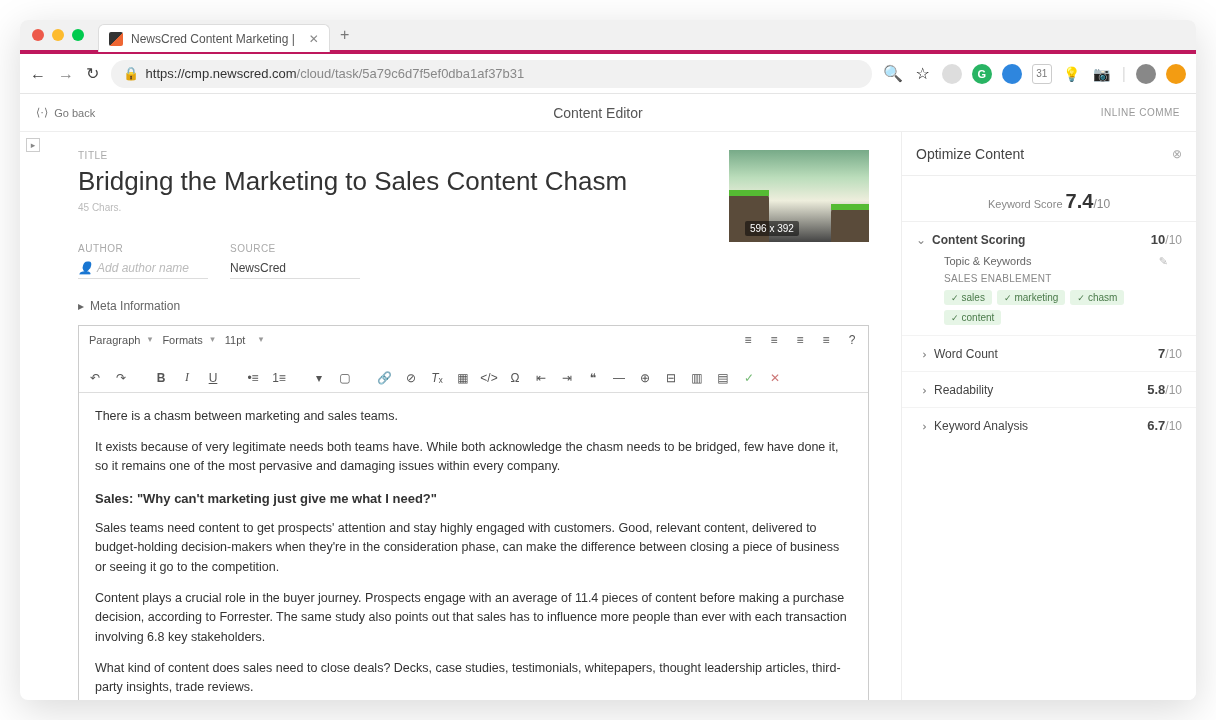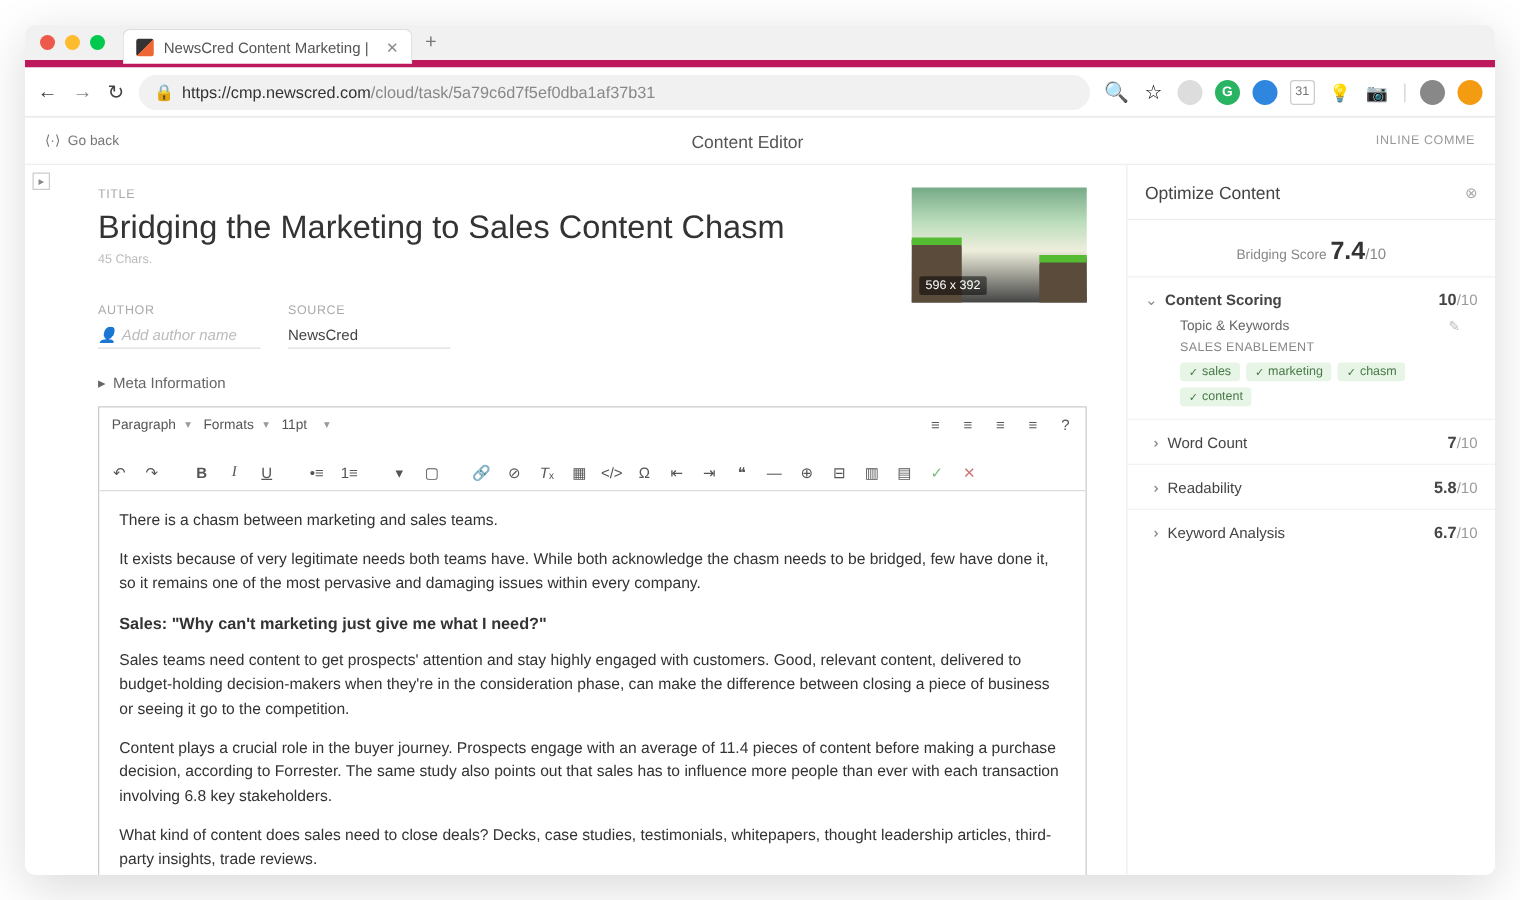--- a/index.html
+++ b/index.html
@@ -1,18 +1,18 @@
 <!DOCTYPE html>
 <html><head>
 <meta charset="utf-8">
 <style>
 *{box-sizing:border-box;margin:0;padding:0;font-family:Helvetica,Arial,sans-serif}
 body{background:#fff;display:flex;align-items:flex-start;justify-content:center;padding:20px}
 .window{width:1176px;height:680px;background:#fff;border-radius:8px;box-shadow:0 10px 40px rgba(0,0,0,0.15);display:flex;flex-direction:column;overflow:hidden;position:relative}
-.titlebar{height:34px;background:#f1f1f1;display:flex;align-items:center;padding:0 12px;border-bottom:6px solid #be185d}
+.titlebar{height:34px;background:#f1f1f1;display:flex;align-items:center;padding:0 12px;border-bottom:4px solid #be185d}
 .traffic{display:flex;gap:8px;margin-right:14px}
 .dot{width:12px;height:12px;border-radius:50%}
 .dot.red{background:#ed594a}.dot.yellow{background:#fdbb2d}.dot.green{background:#00ca4e}
 .tab{height:28px;background:#fff;border-radius:6px 6px 0 0;display:flex;align-items:center;padding:0 10px;font-size:12px;color:#555;gap:8px;border:1px solid #ddd;border-bottom:none;position:relative;top:3px}
 .tab .favicon{width:14px;height:14px;background:linear-gradient(135deg,#333 50%,#e63 50%);border-radius:2px}
 .tab .closex{color:#888;font-size:12px;margin-left:6px}
 .newtab{margin-left:10px;color:#777;font-size:16px}
 .urlbar{height:40px;background:#fff;border-bottom:1px solid #e5e5e5;display:flex;align-items:center;padding:0 10px;gap:12px}
 .urlbar .nav{color:#888;font-size:16px}
 .urlbar .nav.active{color:#444}
@@ -33,21 +33,21 @@
 .titlecol{flex:1}
 .label{font-size:10px;color:#aaa;letter-spacing:0.5px;margin-bottom:4px;text-transform:uppercase}
 .h1{font-size:26px;color:#333;line-height:1.25;margin-bottom:4px}
 .chars{font-size:10px;color:#bbb}
 .thumb{width:140px;height:92px;position:relative;display:flex;align-items:flex-end}
 .thumb .sky{position:absolute;inset:0;background:linear-gradient(#7a8 0%,#bdb 30%,#eed 55%,#444 100%)}
 .thumb .cliffL{position:absolute;left:0;bottom:0;width:40px;height:50px;background:#5a4b3a;border-top-right-radius:6px}
 .thumb .grassL{position:absolute;left:0;bottom:46px;width:40px;height:6px;background:#5b3}
 .thumb .cliffR{position:absolute;right:0;bottom:0;width:38px;height:36px;background:#5a4b3a;border-top-left-radius:6px}
 .thumb .grassR{position:absolute;right:0;bottom:32px;width:38px;height:6px;background:#5b3}
-.thumb .dim{position:absolute;left:6px;bottom:6px;background:rgba(0,0,0,.5);color:#fff;font-size:10px;padding:2px 5px;border-radius:2px}
+.thumb .dim{position:absolute;left:16px;bottom:6px;background:rgba(0,0,0,.5);color:#fff;font-size:10px;padding:2px 5px;border-radius:2px}
 .metarow{display:flex;gap:22px;margin-top:30px}
 .metacol{min-width:120px}
 .metacol .val{font-size:12px;color:#444;padding:3px 0;border-bottom:1px solid #ddd;min-width:130px}
 .metacol .placeholder{color:#bbb;font-style:italic}
 .usericon{color:#bbb;margin-right:4px}
 .metainfo{margin-top:20px;font-size:12px;color:#666;display:flex;align-items:center;gap:6px;cursor:pointer}
 .editor{border:1px solid #ccc;margin-top:12px;overflow:hidden}
 .toolbar{border-bottom:1px solid #ddd;padding:4px 6px;display:flex;flex-direction:column;gap:18px;font-size:11px;color:#555}
 .trow{display:flex;align-items:center;gap:6px;flex-wrap:wrap}
 .tsel{padding:2px 12px 2px 4px;font-size:11px;color:#555;position:relative}
@@ -226,21 +226,21 @@
         </div>
       </div>
     </div>
 
     <div class="sidepanel">
       <div class="sidehead">
         <span>Optimize Content</span>
         <span class="closeside">⊗</span>
       </div>
       <div class="overall">
-        <span>Bridging Score</span>
+        <span>Keyword Score</span>
         <span class="big">7.4</span><span class="small">/10</span>
       </div>
       <div class="section">
         <div class="secrow">
           <span><span class="chev">⌄</span><b>Content Scoring</b></span>
           <span class="score"><b>10</b><span style="color:#999">/10</span></span>
         </div>
         <div class="topic">
           <span>Topic &amp; Keywords</span>
           <span class="editicon">✎</span>

